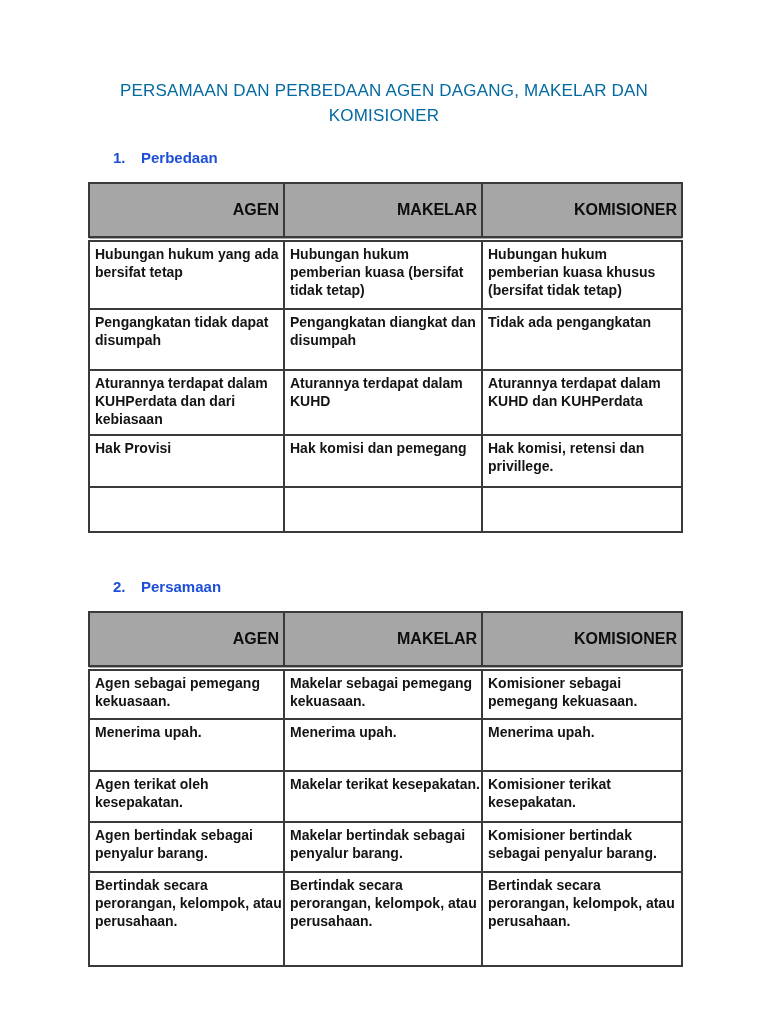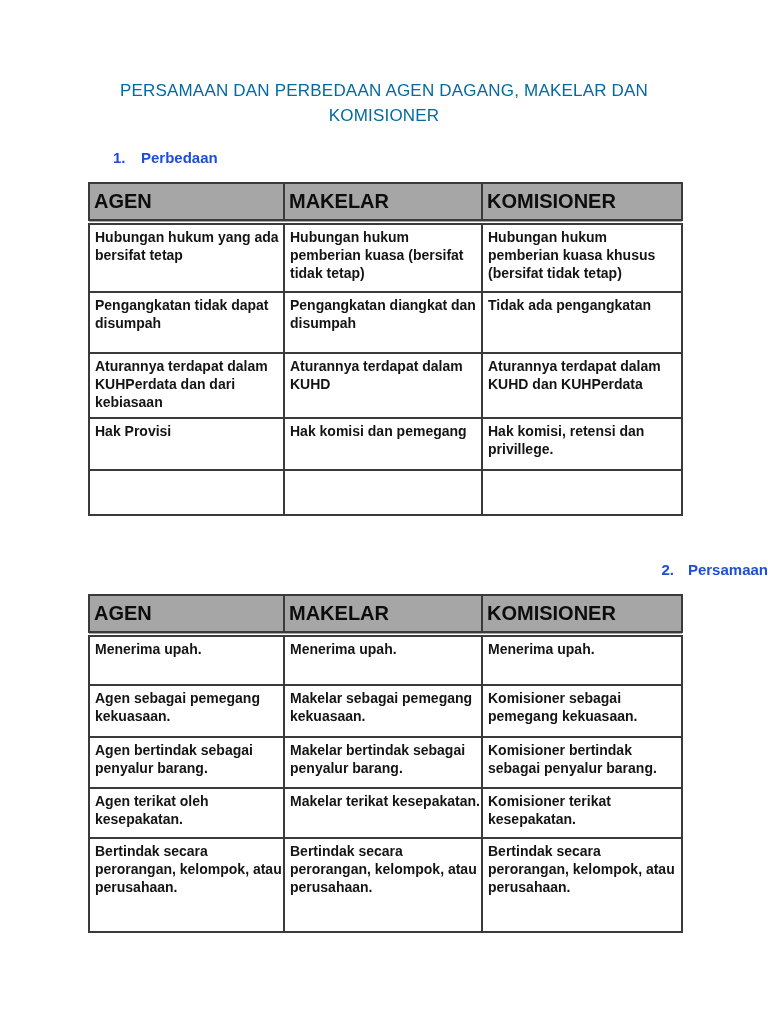--- a/index.html
+++ b/index.html
@@ -36,27 +36,27 @@
     width: 593px;
     border-collapse: collapse;
     table-layout: fixed;
   }
   .cmp-table th, .cmp-table td {
     border: 2px solid var(--border, #3a3a3a);
   }
   .cmp-table thead tr { height: 25px; }
   .cmp-table th {
     background: var(--header-bg, #a6a6a6);
-    font-size: 20px;
+    font-size: 16px;
     font-weight: 700;
     color: #0d0d0d;
-    text-align: left;
+    text-align: right;
     vertical-align: middle;
     border-bottom: 6px double var(--border, #3a3a3a);
-    padding: 6px 4px;
+    padding: 17px 4px;
   }
   .cmp-table td {
     font-size: 14px;
     font-weight: 700;
     line-height: 18px;
     color: #141414;
     vertical-align: top;
     text-align: left;
     padding: 3px 0 2px 5px;
   }
@@ -65,21 +65,21 @@
   .table-1 tbody tr:nth-child(2) { height: 61px; }
   .table-1 tbody tr:nth-child(3) { height: 65px; }
   .table-1 tbody tr:nth-child(4) { height: 52px; margin-top: 48px; }
   .table-1 tbody tr:nth-child(5) { height: 45px; }
   .table-2 tbody tr:nth-child(1) { height: 51px; }
   .table-2 tbody tr:nth-child(2) { height: 52px; }
   .table-2 tbody tr:nth-child(3) { height: 51px; }
   .table-2 tbody tr:nth-child(4) { height: 50px; }
   .table-2 tbody tr:nth-child(5) { height: 94px; }
   
-  .section + .section .section-heading { margin-top: 45px; text-align: right; }
+  .section + .section .section-heading { margin-top: 45px; }
 </style>
 </head>
 <body>
 
 <div class="doc">
   <div class="doc-title">
     <div>PERSAMAAN DAN PERBEDAAN AGEN DAGANG, MAKELAR DAN</div>
     <div>KOMISIONER</div>
   </div>
   <div>
@@ -142,38 +142,38 @@
       </colgroup>
       <thead>
             <tr>
               <th>AGEN</th>
               <th>MAKELAR</th>
               <th>KOMISIONER</th>
             </tr>
           </thead>
       <tbody>
             <tr>
+              <td>Agen sebagai pemegang kekuasaan.</td>
+              <td>Makelar sebagai pemegang kekuasaan.</td>
+              <td>Komisioner sebagai pemegang kekuasaan.</td>
+            </tr>
+            <tr>
               <td>Menerima upah.</td>
               <td>Menerima upah.</td>
               <td>Menerima upah.</td>
             </tr>
             <tr>
-              <td>Agen sebagai pemegang kekuasaan.</td>
-              <td>Makelar sebagai pemegang kekuasaan.</td>
-              <td>Komisioner sebagai pemegang kekuasaan.</td>
+              <td>Agen terikat oleh kesepakatan.</td>
+              <td>Makelar terikat kesepakatan.</td>
+              <td>Komisioner terikat kesepakatan.</td>
             </tr>
             <tr>
               <td>Agen bertindak sebagai penyalur barang.</td>
               <td>Makelar bertindak sebagai penyalur barang.</td>
               <td>Komisioner bertindak sebagai penyalur barang.</td>
-            </tr>
-            <tr>
-              <td>Agen terikat oleh kesepakatan.</td>
-              <td>Makelar terikat kesepakatan.</td>
-              <td>Komisioner terikat kesepakatan.</td>
             </tr>
             <tr>
               <td>Bertindak secara perorangan, kelompok, atau perusahaan.</td>
               <td>Bertindak secara perorangan, kelompok, atau perusahaan.</td>
               <td>Bertindak secara perorangan, kelompok, atau perusahaan.</td>
             </tr>
           </tbody>
     </table>
   </div>
 </div>

